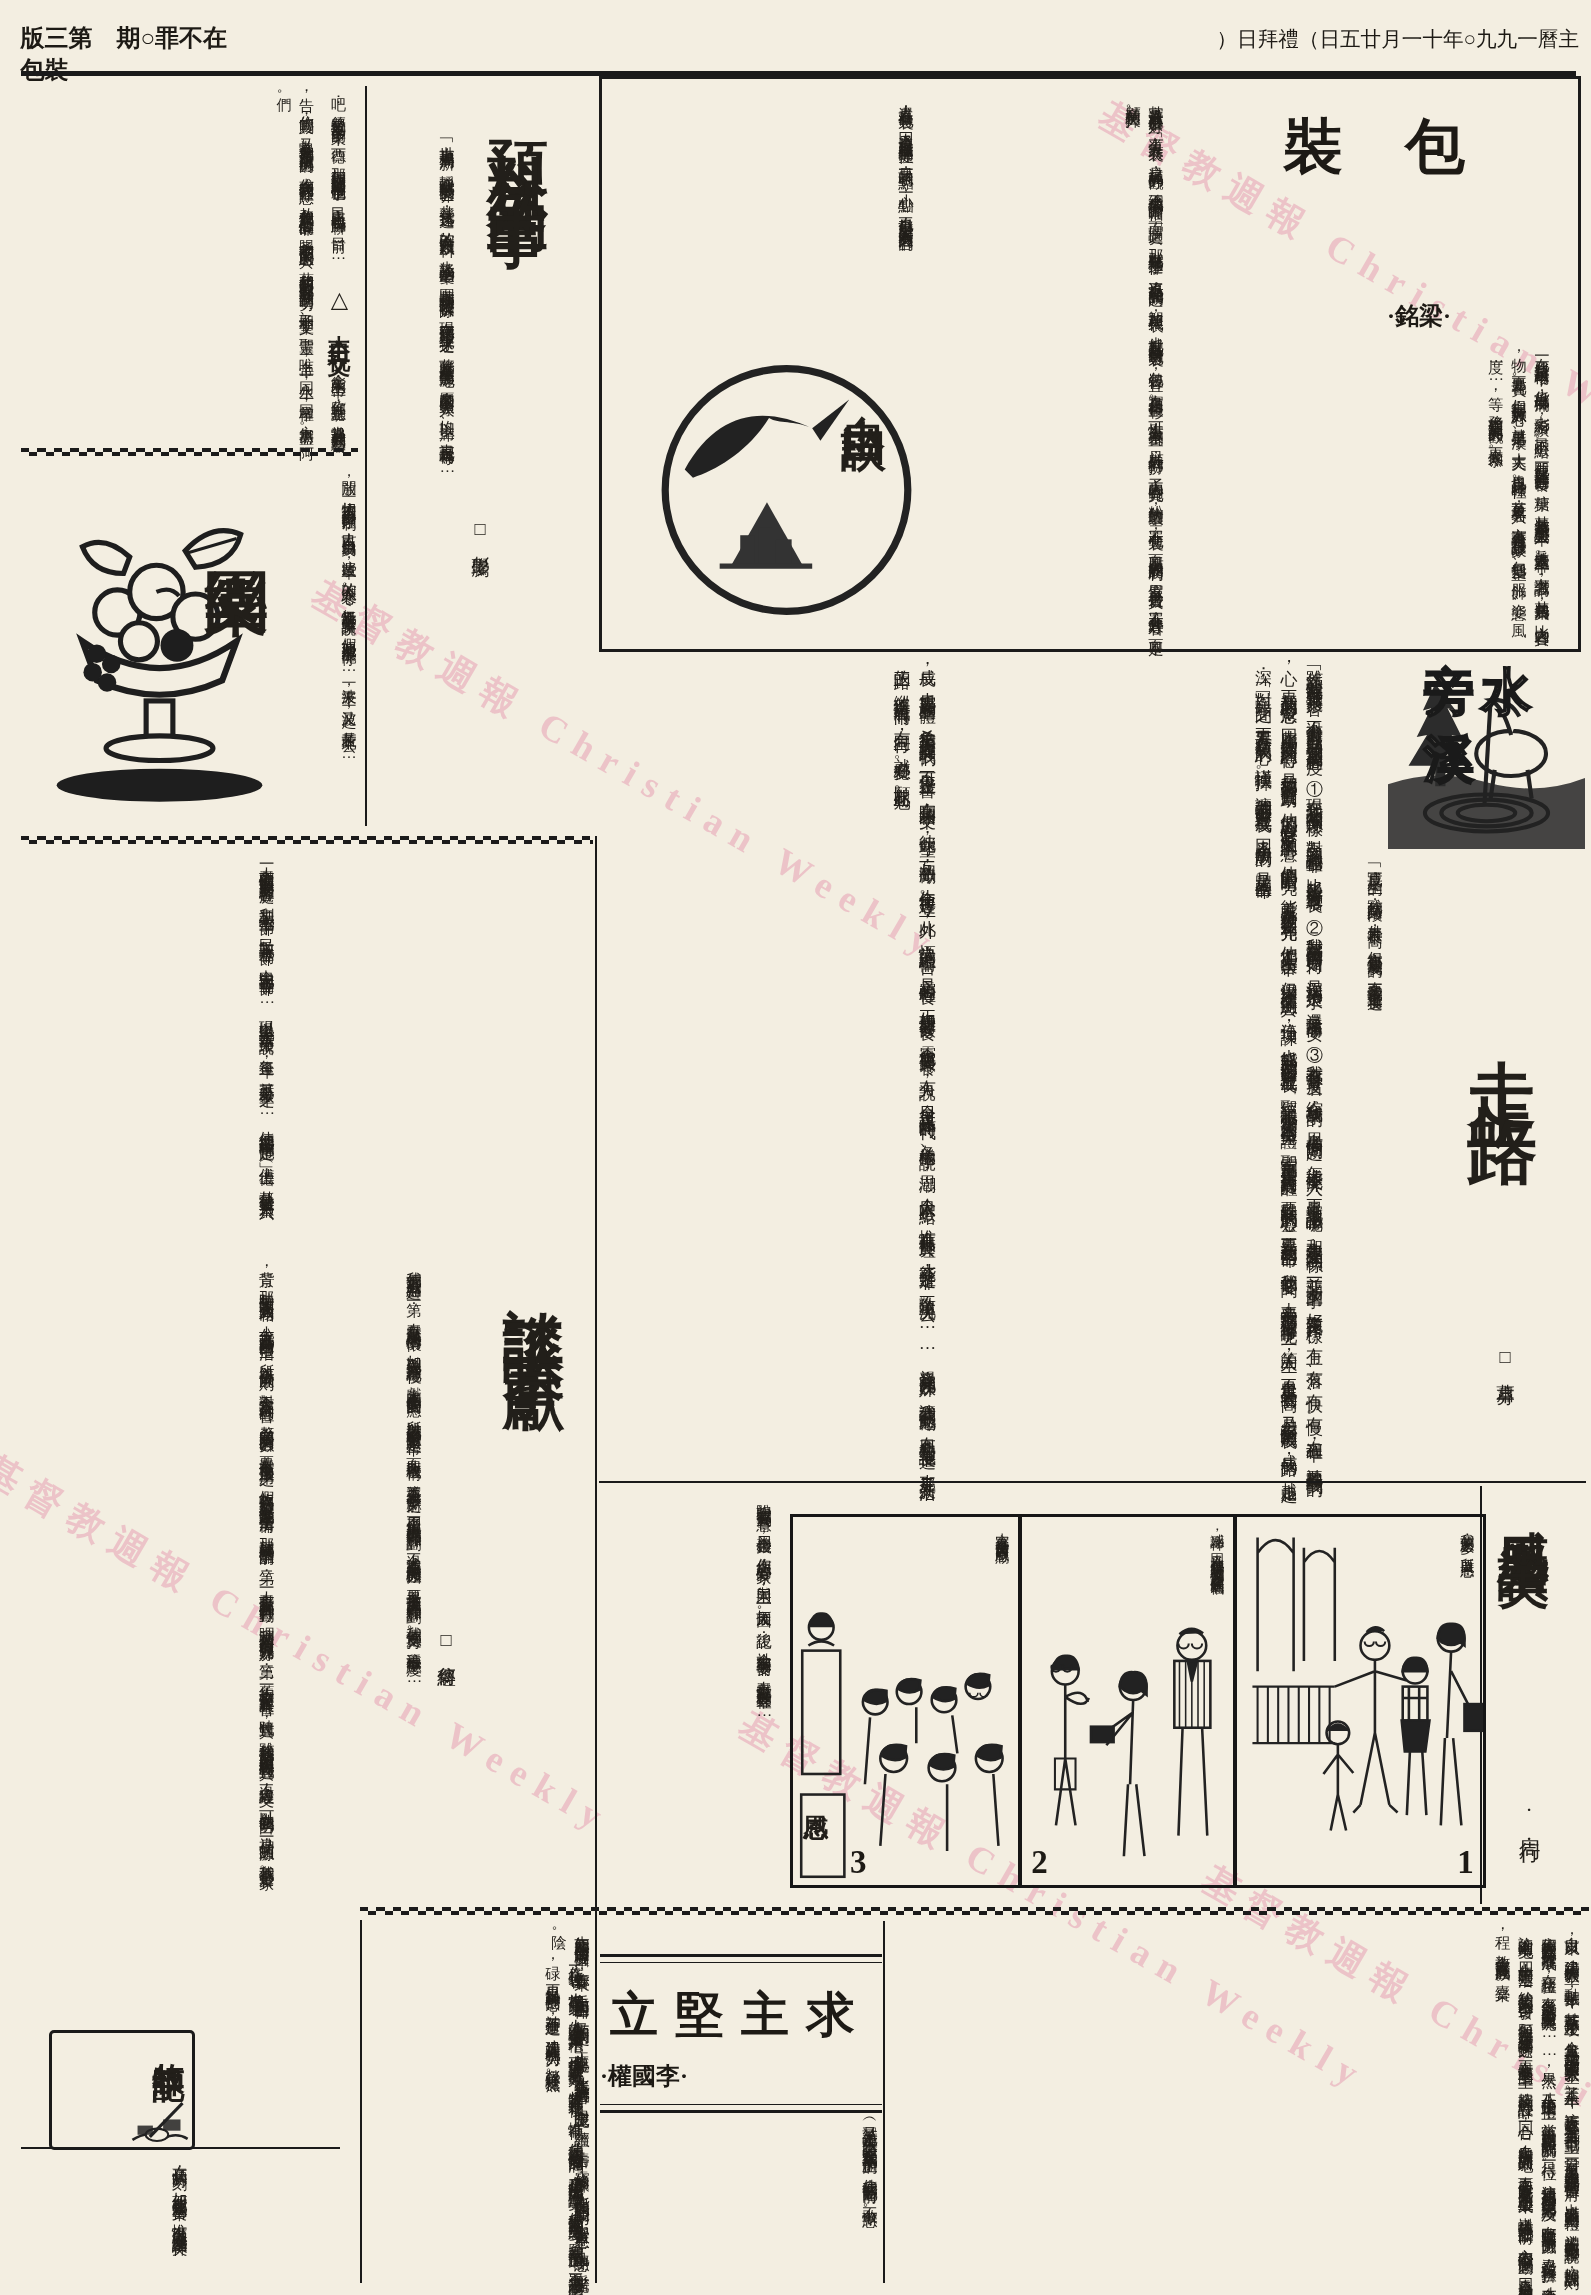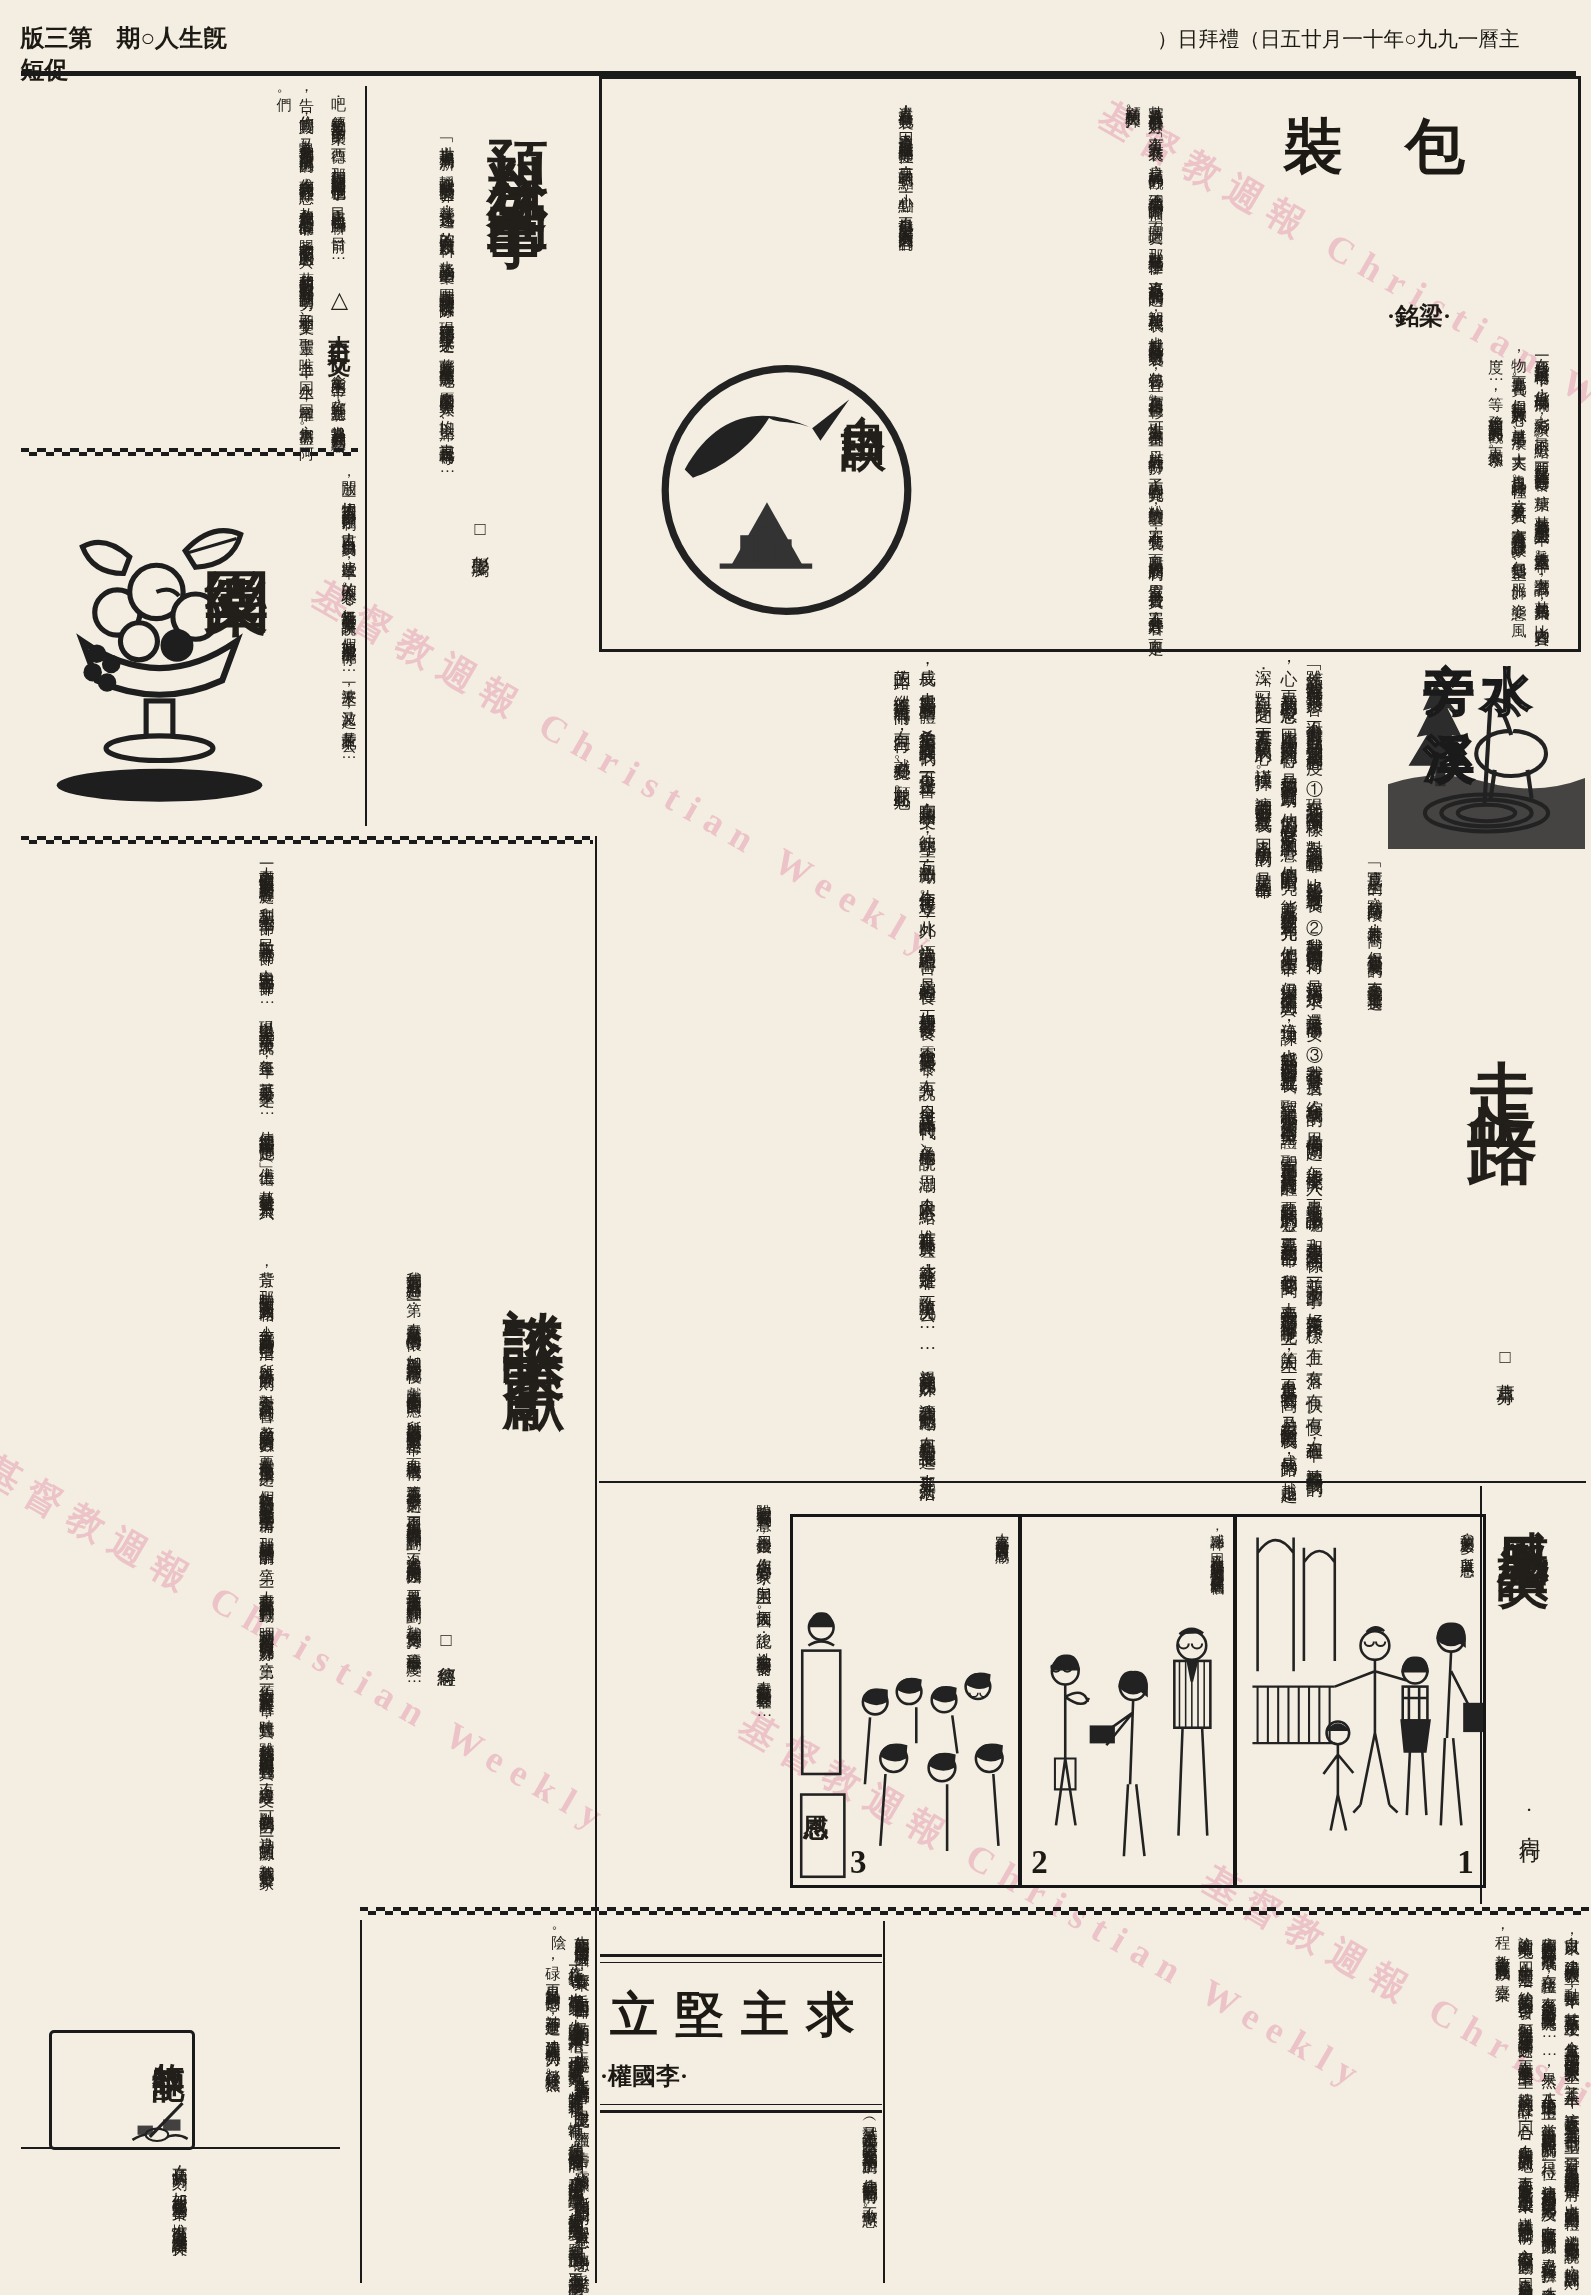--- a/index.html
+++ b/index.html
@@ -20,22 +20,22 @@
   .wm{position:absolute;color:rgba(222,110,150,0.33);font-size:37px;letter-spacing:11.3px;
       white-space:nowrap;transform:rotate(30deg);font-weight:700;pointer-events:none;}
   .outline-txt{color:#f3eee1;-webkit-text-stroke:2.1px #1a1a1a;text-shadow:0 0 1px #1a1a1a;}
   svg{display:block;}
 </style>
 </head>
 <body>
 
 <div class="page">
 
-  <div class="abs hd" style="left:20.6px;top:21.6px;width:221px;height:36px;font-size:24px;">版三第　期○人生旣短促</div>
-  <div class="abs" style="left:1157px;top:25px;width:422px;height:31px;font-size:20.6px;text-align:left;">）日拜禮（日五廿月一十年○九九一曆主</div>
+  <div class="abs hd" style="left:20.6px;top:21.6px;width:221px;height:36px;font-size:24px;">版三第　期○罪不在包裝</div>
+  <div class="abs" style="left:1157px;top:25px;width:422px;height:31px;font-size:20.6px;text-align:right;">）日拜禮（日五廿月一十年○九九一曆主</div>
   <div class="hrule" style="left:20.6px;top:71px;width:1555px;height:4.6px;"></div>
 
   <div class="wm" style="left:267px;top:746px;">基督教週報 Christian Weekly</div>
   <div class="wm" style="left:1054px;top:267px;">基督教週報 Christian Weekly</div>
   <div class="wm" style="left:694px;top:1877px;">基督教週報 Christian Weekly</div>
   <div class="wm" style="left:-62px;top:1620px;">基督教週報 Christian Weekly</div>
   <div class="wm" style="left:1157px;top:2031px;">基督教週報 Christian Weekly</div>
 
   <div class="abs vtext" style="left:20.6px;top:86px;width:339px;height:357px;font-size:15px;">
     <span>吧：曾經分割了四十多年的東、西德，那如銅牆鐵壁的柏林圍牆也倒下了；民主之風也吹向蘇聯，目前……</span>

